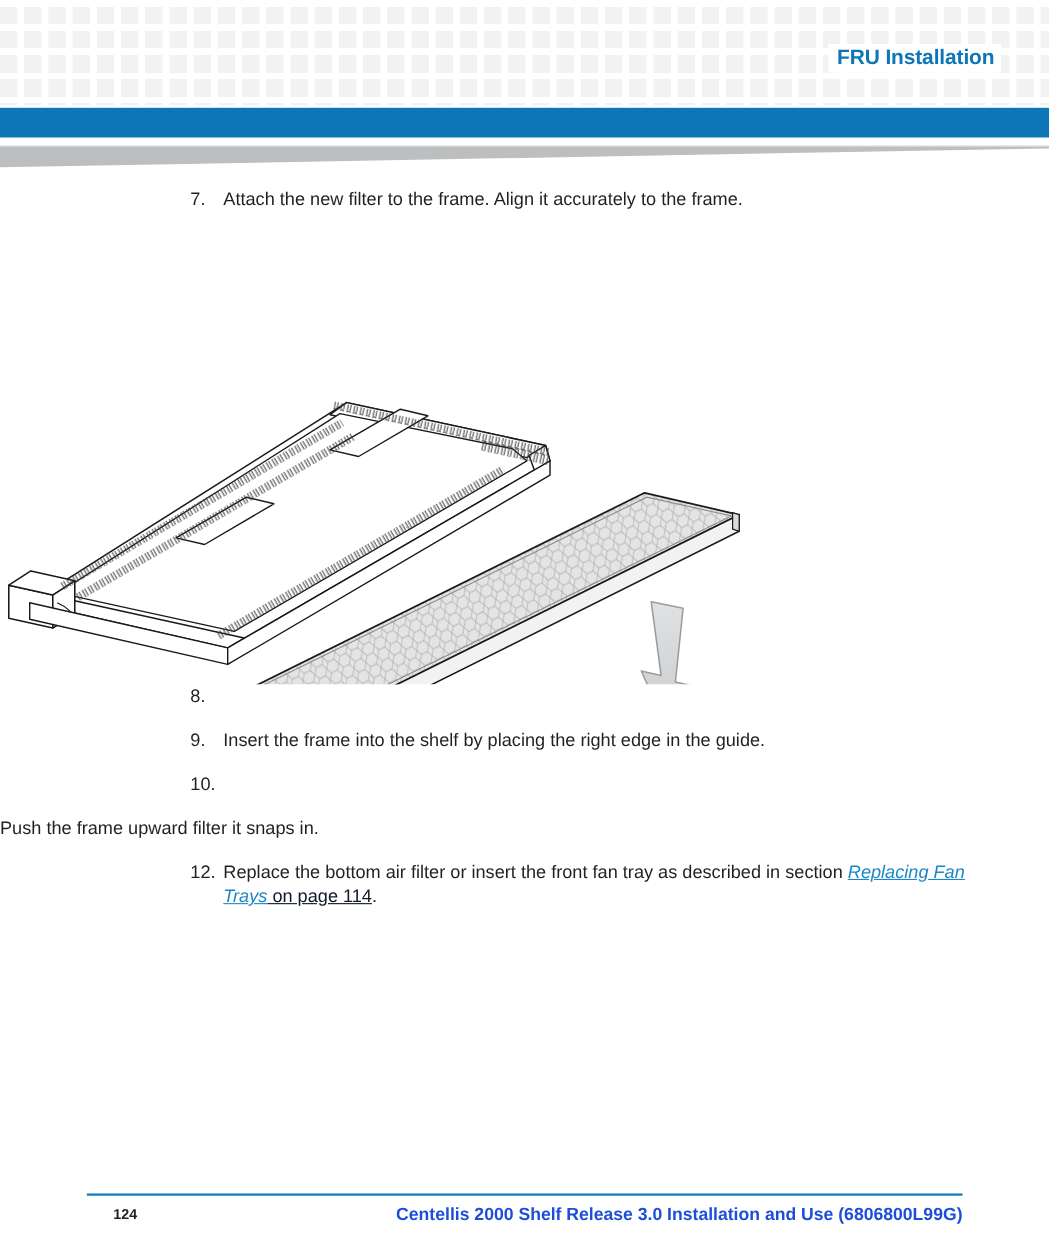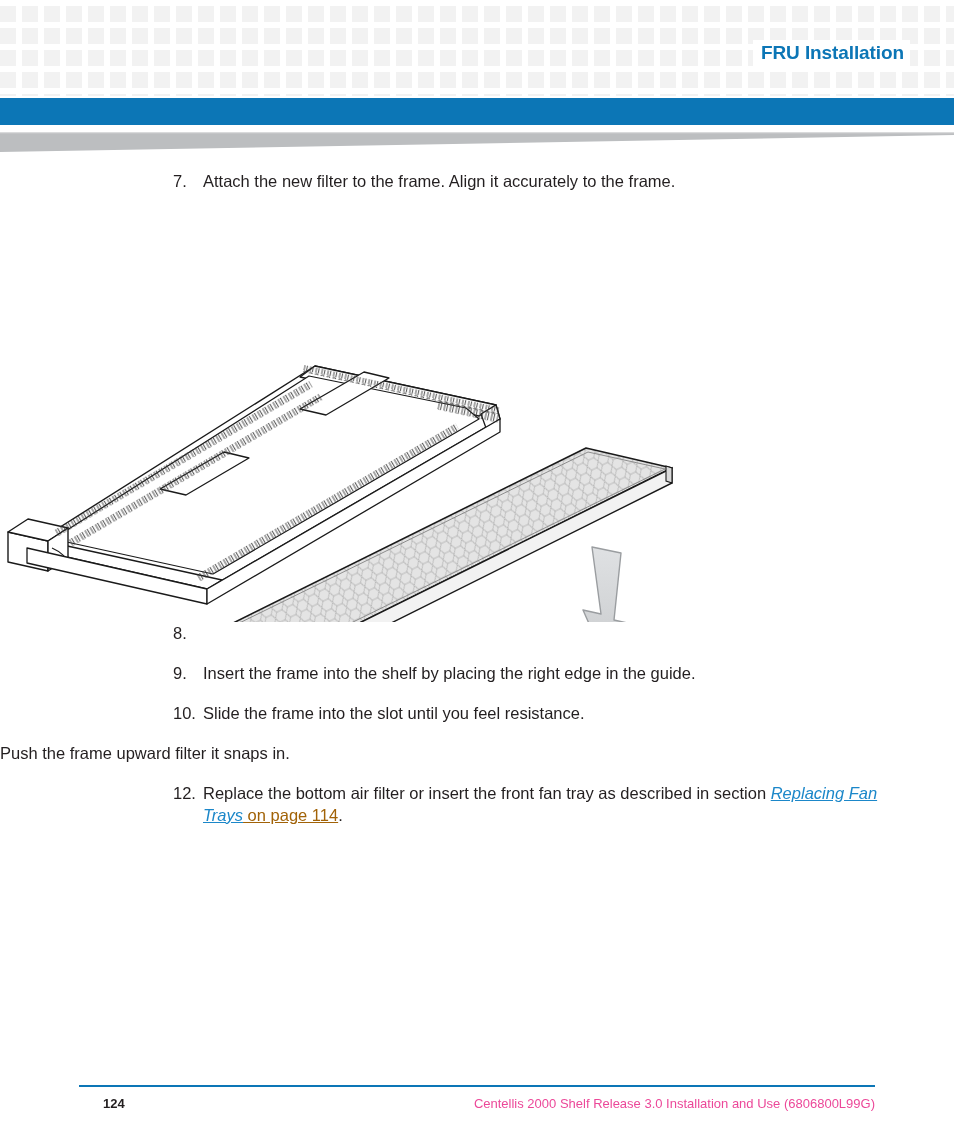--- a/index.html
+++ b/index.html
@@ -106,21 +106,21 @@
     white-space: pre;
   }
   .step-text {
     flex: 1 1 auto;
     max-width: 680px;
     padding-right: 40px;
   }
   .gap-lg { height: 18px; }
 
   .xref {
-    color: #a16207;
+    color: #0f172a;
     text-align: center;
   }
   .xref-title {
     font-style: italic;
     color: #1b87c9;
   }
 
   
   .figure {
     position: relative;
@@ -152,23 +152,23 @@
     top: 0;
     font-size: 13px;
     font-weight: bold;
     color: #231f20;
     margin-left: 24px;
   }
   .footer-doc {
     position: absolute;
     right: 79px;
     top: 0;
-    font-size: 13px;
-    font-weight: normal;
-    color: #ec4899;
+    font-size: 16px;
+    font-weight: bold;
+    color: #1d4ed8;
     white-space: nowrap;
   }
 </style>
 </head>
 <body>
 
 <div class="page">
 
   <div class="header-band">
     <div class="header-squares"></div>
@@ -320,21 +320,20 @@
     <div class="gap-lg"></div>
 
     <div class="step">
       <div class="step-num">9.</div>
       <div class="step-text">Insert the frame into the shelf by placing the right edge in the guide.</div>
     </div>
     <div class="gap-lg"></div>
 
     <div class="step">
       <div class="step-num">10.</div>
-      <div class="step-text">Slide the frame into the slot until you feel resistance.</div>
     </div>
     <div class="gap-lg"></div>
 
     <div class="step">
       <div class="step-text">Push the frame upward filter it snaps in.</div>
     </div>
     <div class="gap-lg"></div>
 
     <div class="step">
       <div class="step-num">12.</div>

